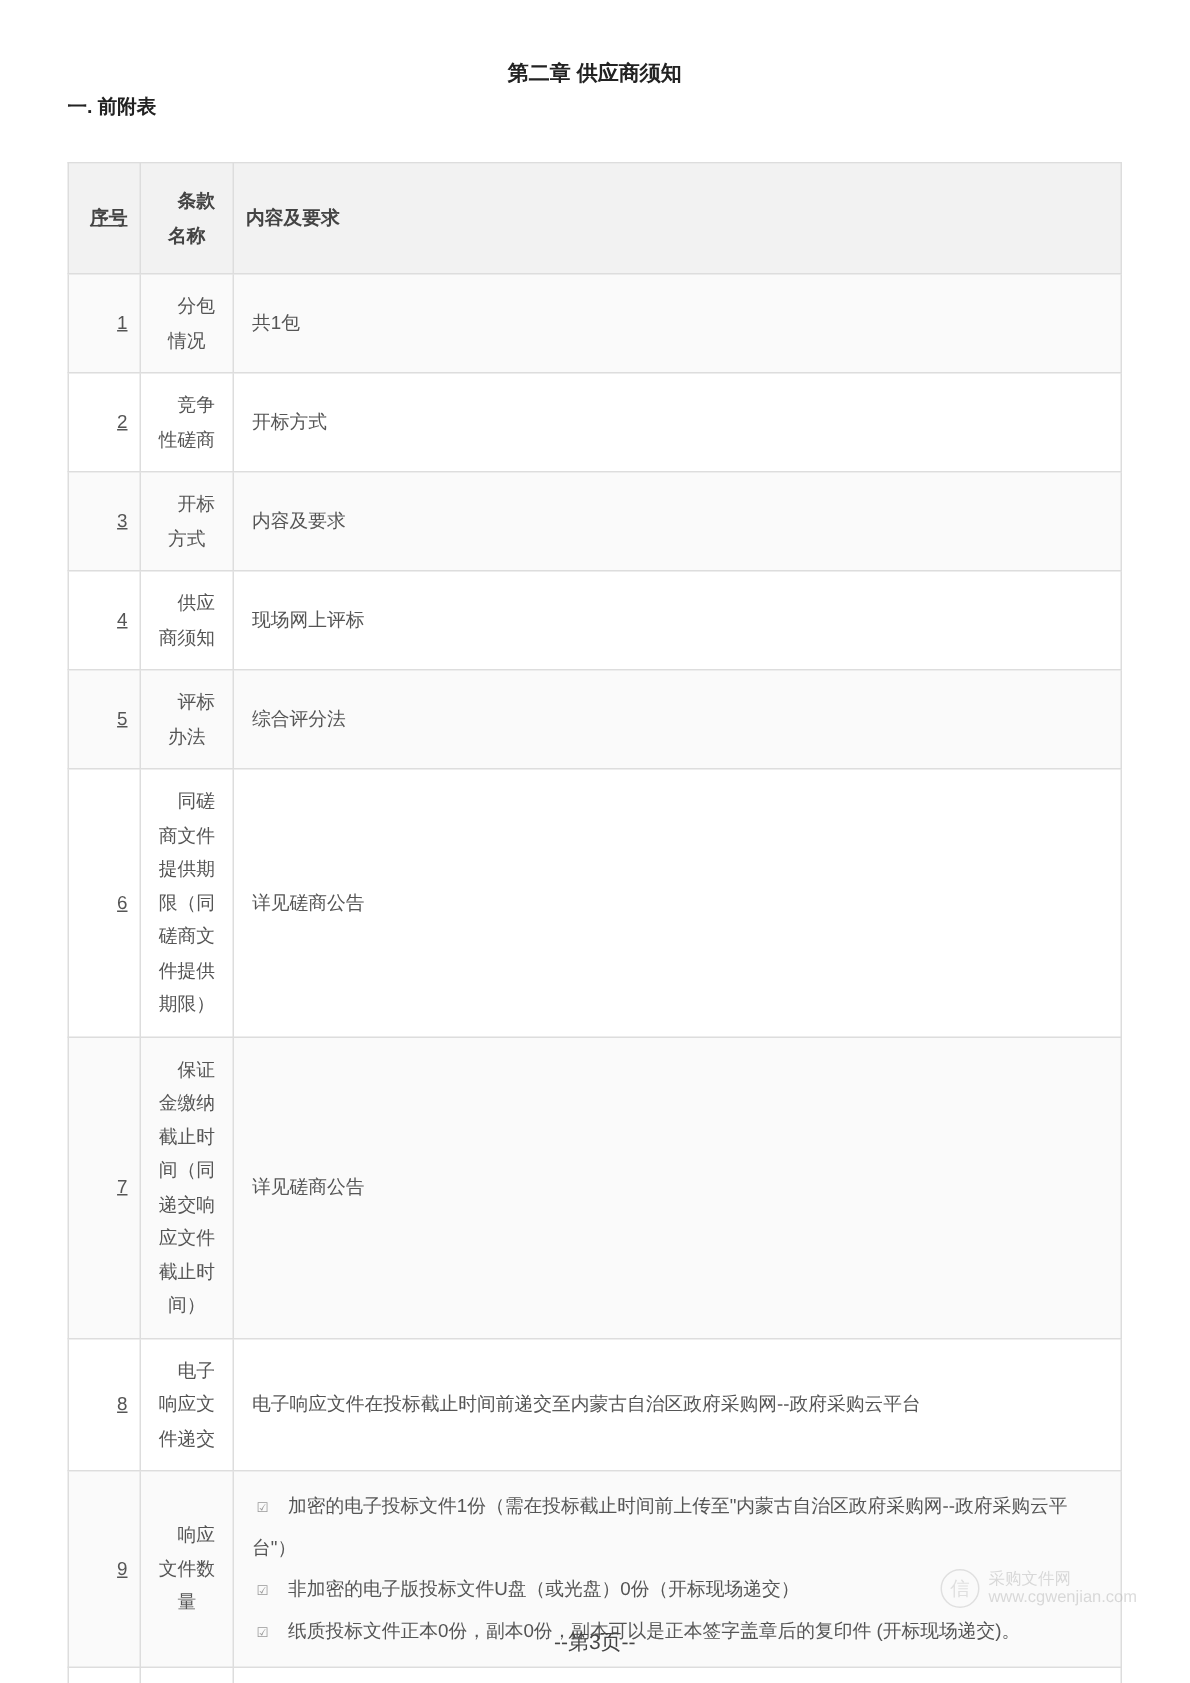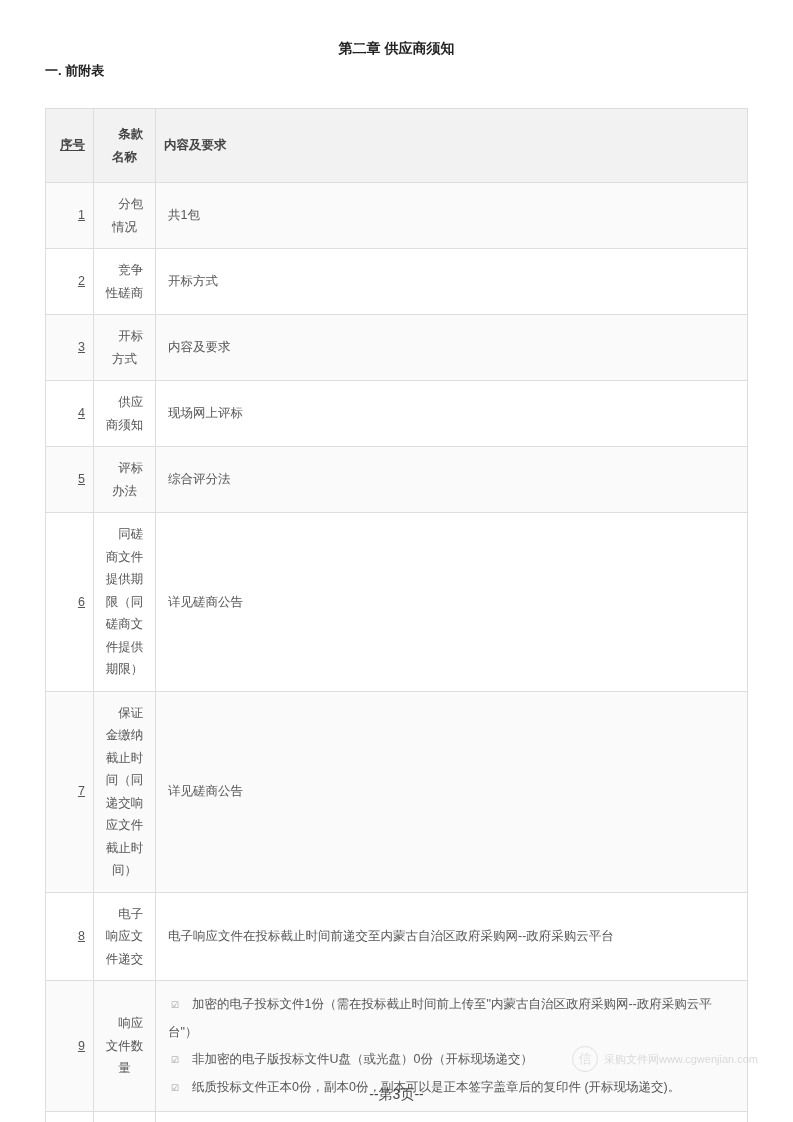--- a/index.html
+++ b/index.html
@@ -96,21 +96,21 @@
       border: 1.5px solid #c0c0c0;
       display: inline-flex;
       align-items: center;
       justify-content: center;
       margin-right: 6px;
       font-size: 13px;
       color: #c0c0c0;
     }
     .watermark-text {
       display: flex;
-      flex-direction: row;
+      flex-direction: column;
       line-height: 1.1;
       font-size: 11px;
     }
     .content-list {
       line-height: 2.2;
     }
     .list-marker {
       display: inline-block;
       width: 14px;
       height: 14px;

